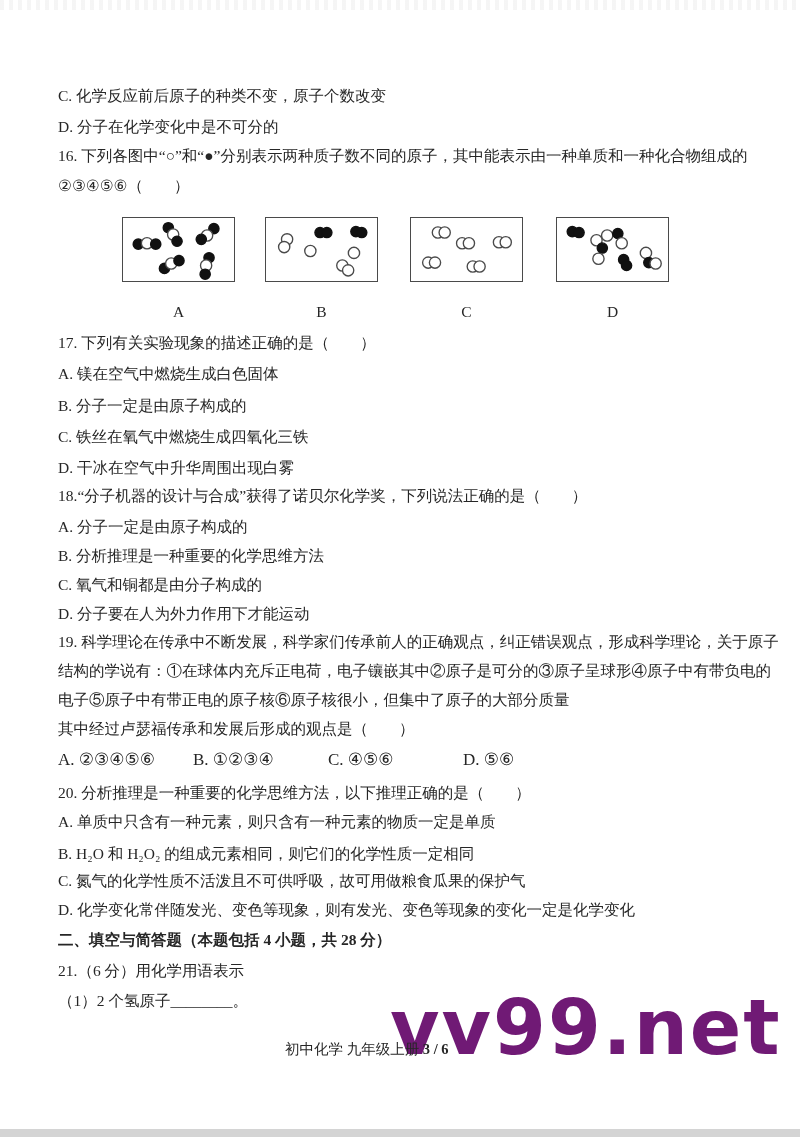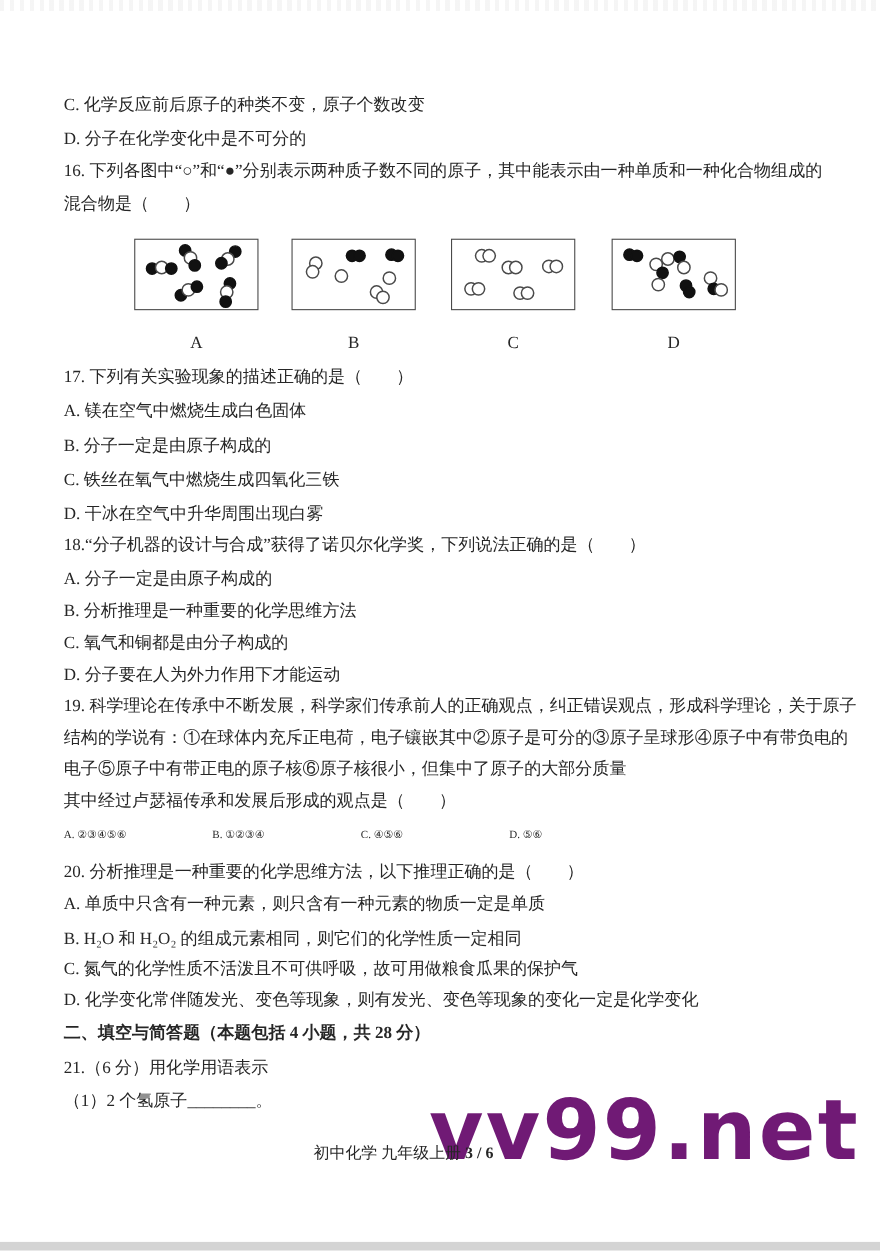--- a/index.html
+++ b/index.html
@@ -26,21 +26,21 @@
   .line {
     position: absolute;
     left: 58px;
     font-size: 15.5px;
     line-height: 20px;
     white-space: nowrap;
     z-index: 2;
   }
   .bold { font-weight: bold; }
   .opts-row { position: absolute; left: 0; width: 100%; height: 22px; z-index: 2; }
-  .opts-row span { position: absolute; font-size: 10px; line-height: 20px; white-space: nowrap; }
+  .opts-row span { position: absolute; font-size: 17px; line-height: 20px; white-space: nowrap; }
   .dbox {
     position: absolute;
     top: 217px;
     width: 113px;
     height: 65px;
     border: 1.5px solid #4a4a4a;
     background: #ffffff;
     box-sizing: border-box;
     z-index: 2;
   }
@@ -81,21 +81,21 @@
 <body>
 
 <div class="page">
 
   <div class="top-artifact"></div>
 
   <div class="line" style="top:86px">C. 化学反应前后原子的种类不变，原子个数改变</div>
   <div class="line" style="top:117px">D. 分子在化学变化中是不可分的</div>
 
   <div class="line" style="top:146px">16. 下列各图中“○”和“●”分别表示两种质子数不同的原子，其中能表示由一种单质和一种化合物组成的</div>
-  <div class="line" style="top:176px">混合物是（　　）</div>
+  <div class="line" style="top:176px">②③④⑤⑥（　　）</div>
 
   <div class="dbox" style="left:122px">
     <svg viewBox="0 0 113 65">
         <circle cx="15" cy="27" r="5.3" fill="#111111" stroke="#111111" stroke-width="1.4"></circle>
         <circle cx="24" cy="26" r="5.8" fill="#ffffff" stroke="#4a4a4a" stroke-width="1.4"></circle>
         <circle cx="33" cy="27" r="5.3" fill="#111111" stroke="#111111" stroke-width="1.4"></circle>
         <circle cx="46" cy="10" r="5.3" fill="#111111" stroke="#111111" stroke-width="1.4"></circle>
         <circle cx="51" cy="17" r="5.8" fill="#ffffff" stroke="#4a4a4a" stroke-width="1.4"></circle>
         <circle cx="55" cy="24" r="5.3" fill="#111111" stroke="#111111" stroke-width="1.4"></circle>
         <circle cx="93" cy="11" r="5.3" fill="#111111" stroke="#111111" stroke-width="1.4"></circle>

